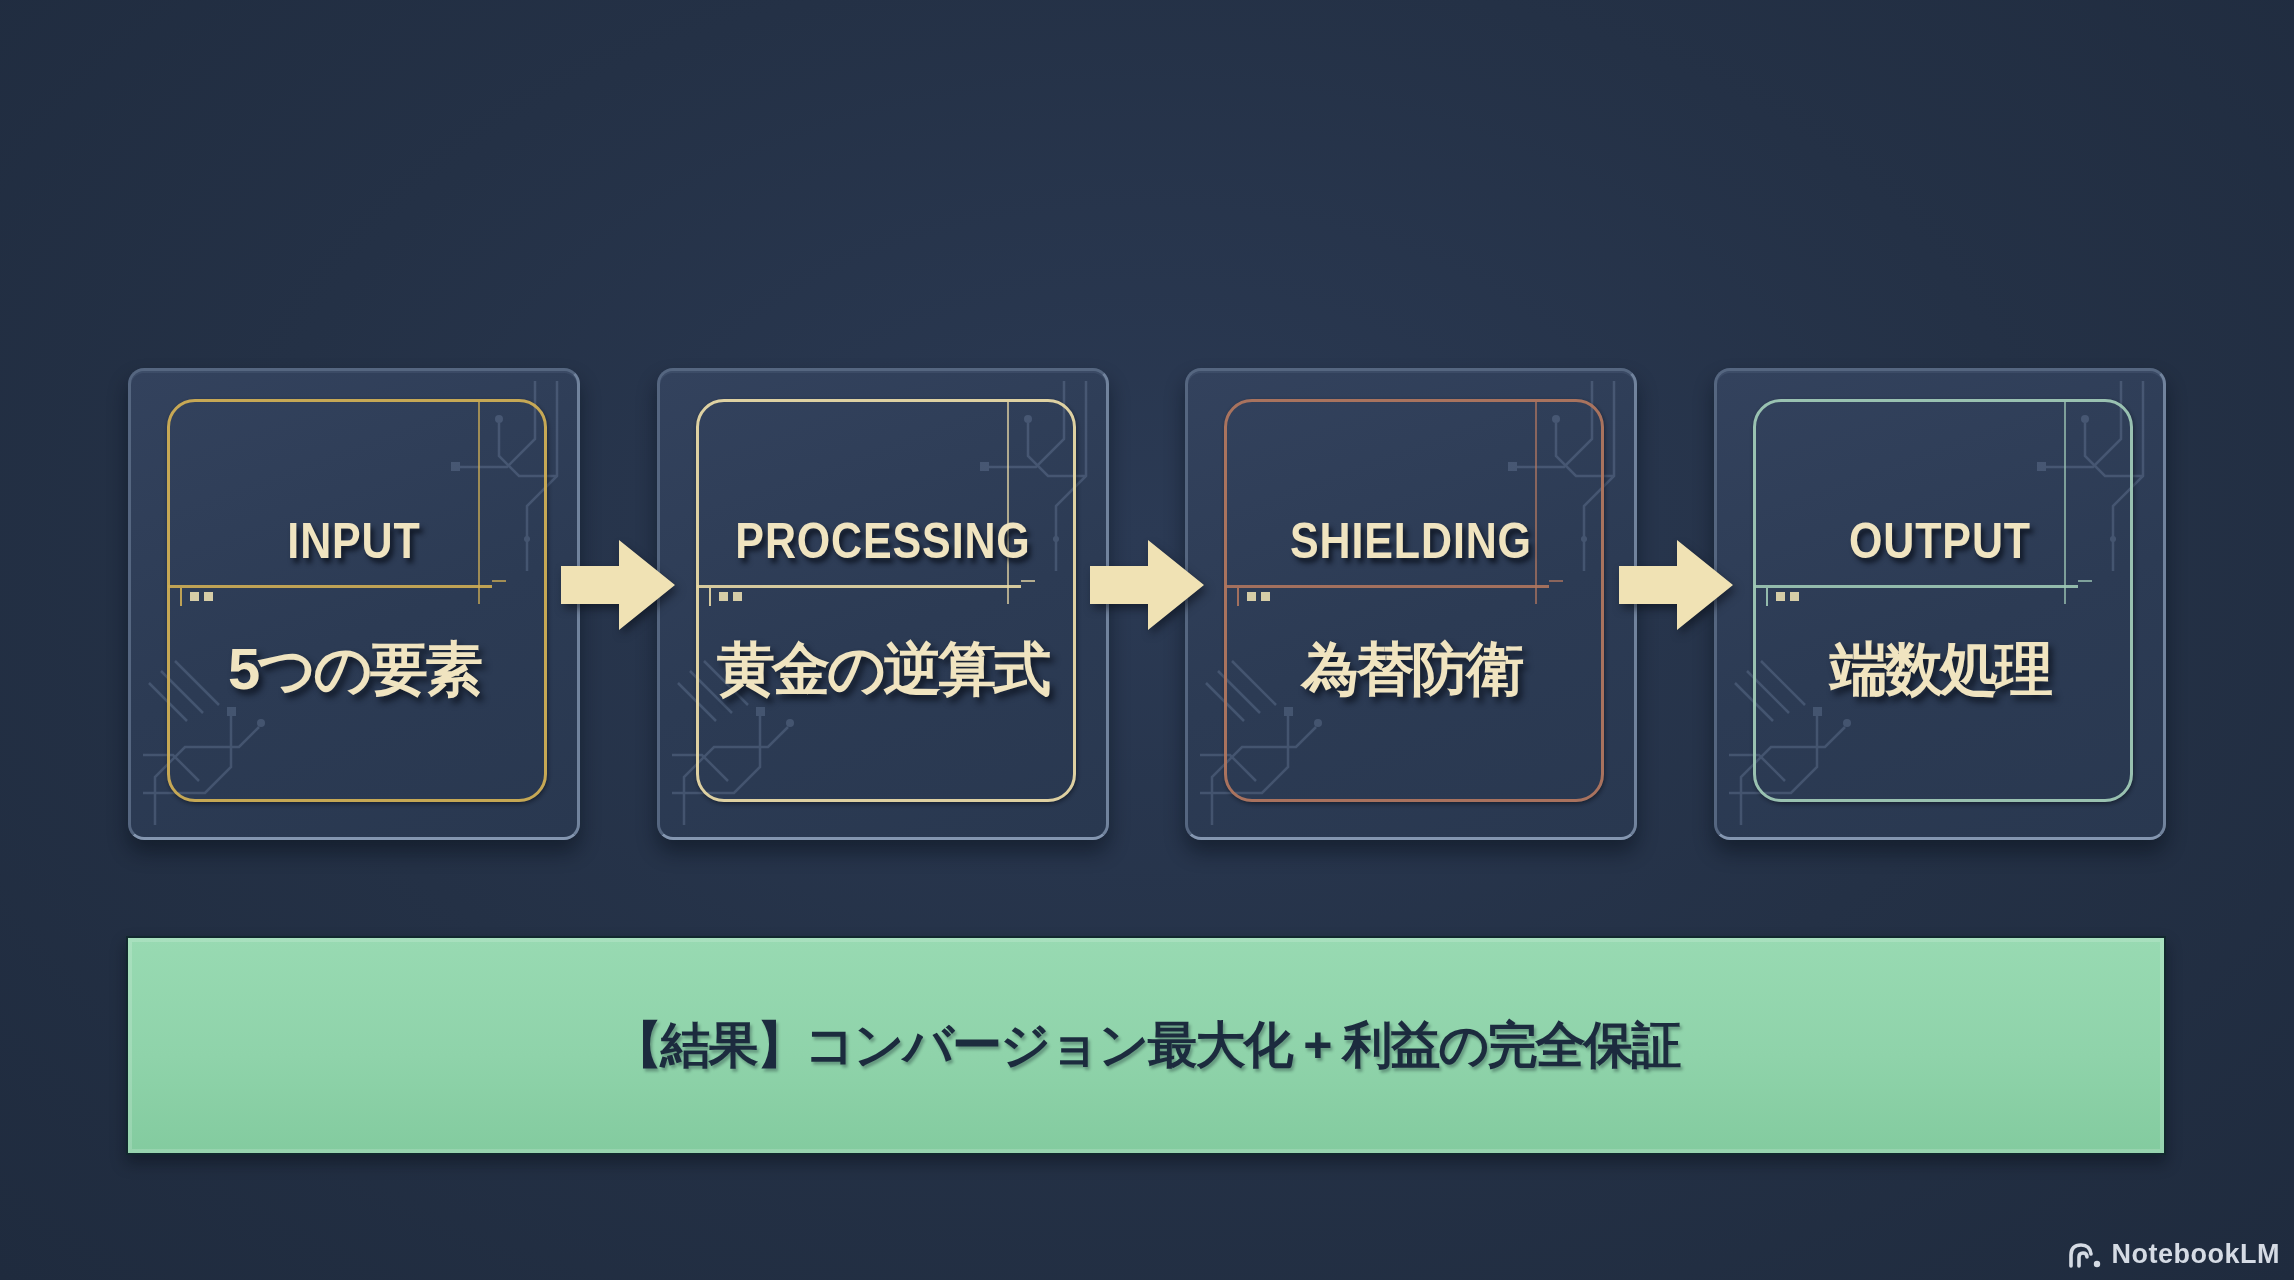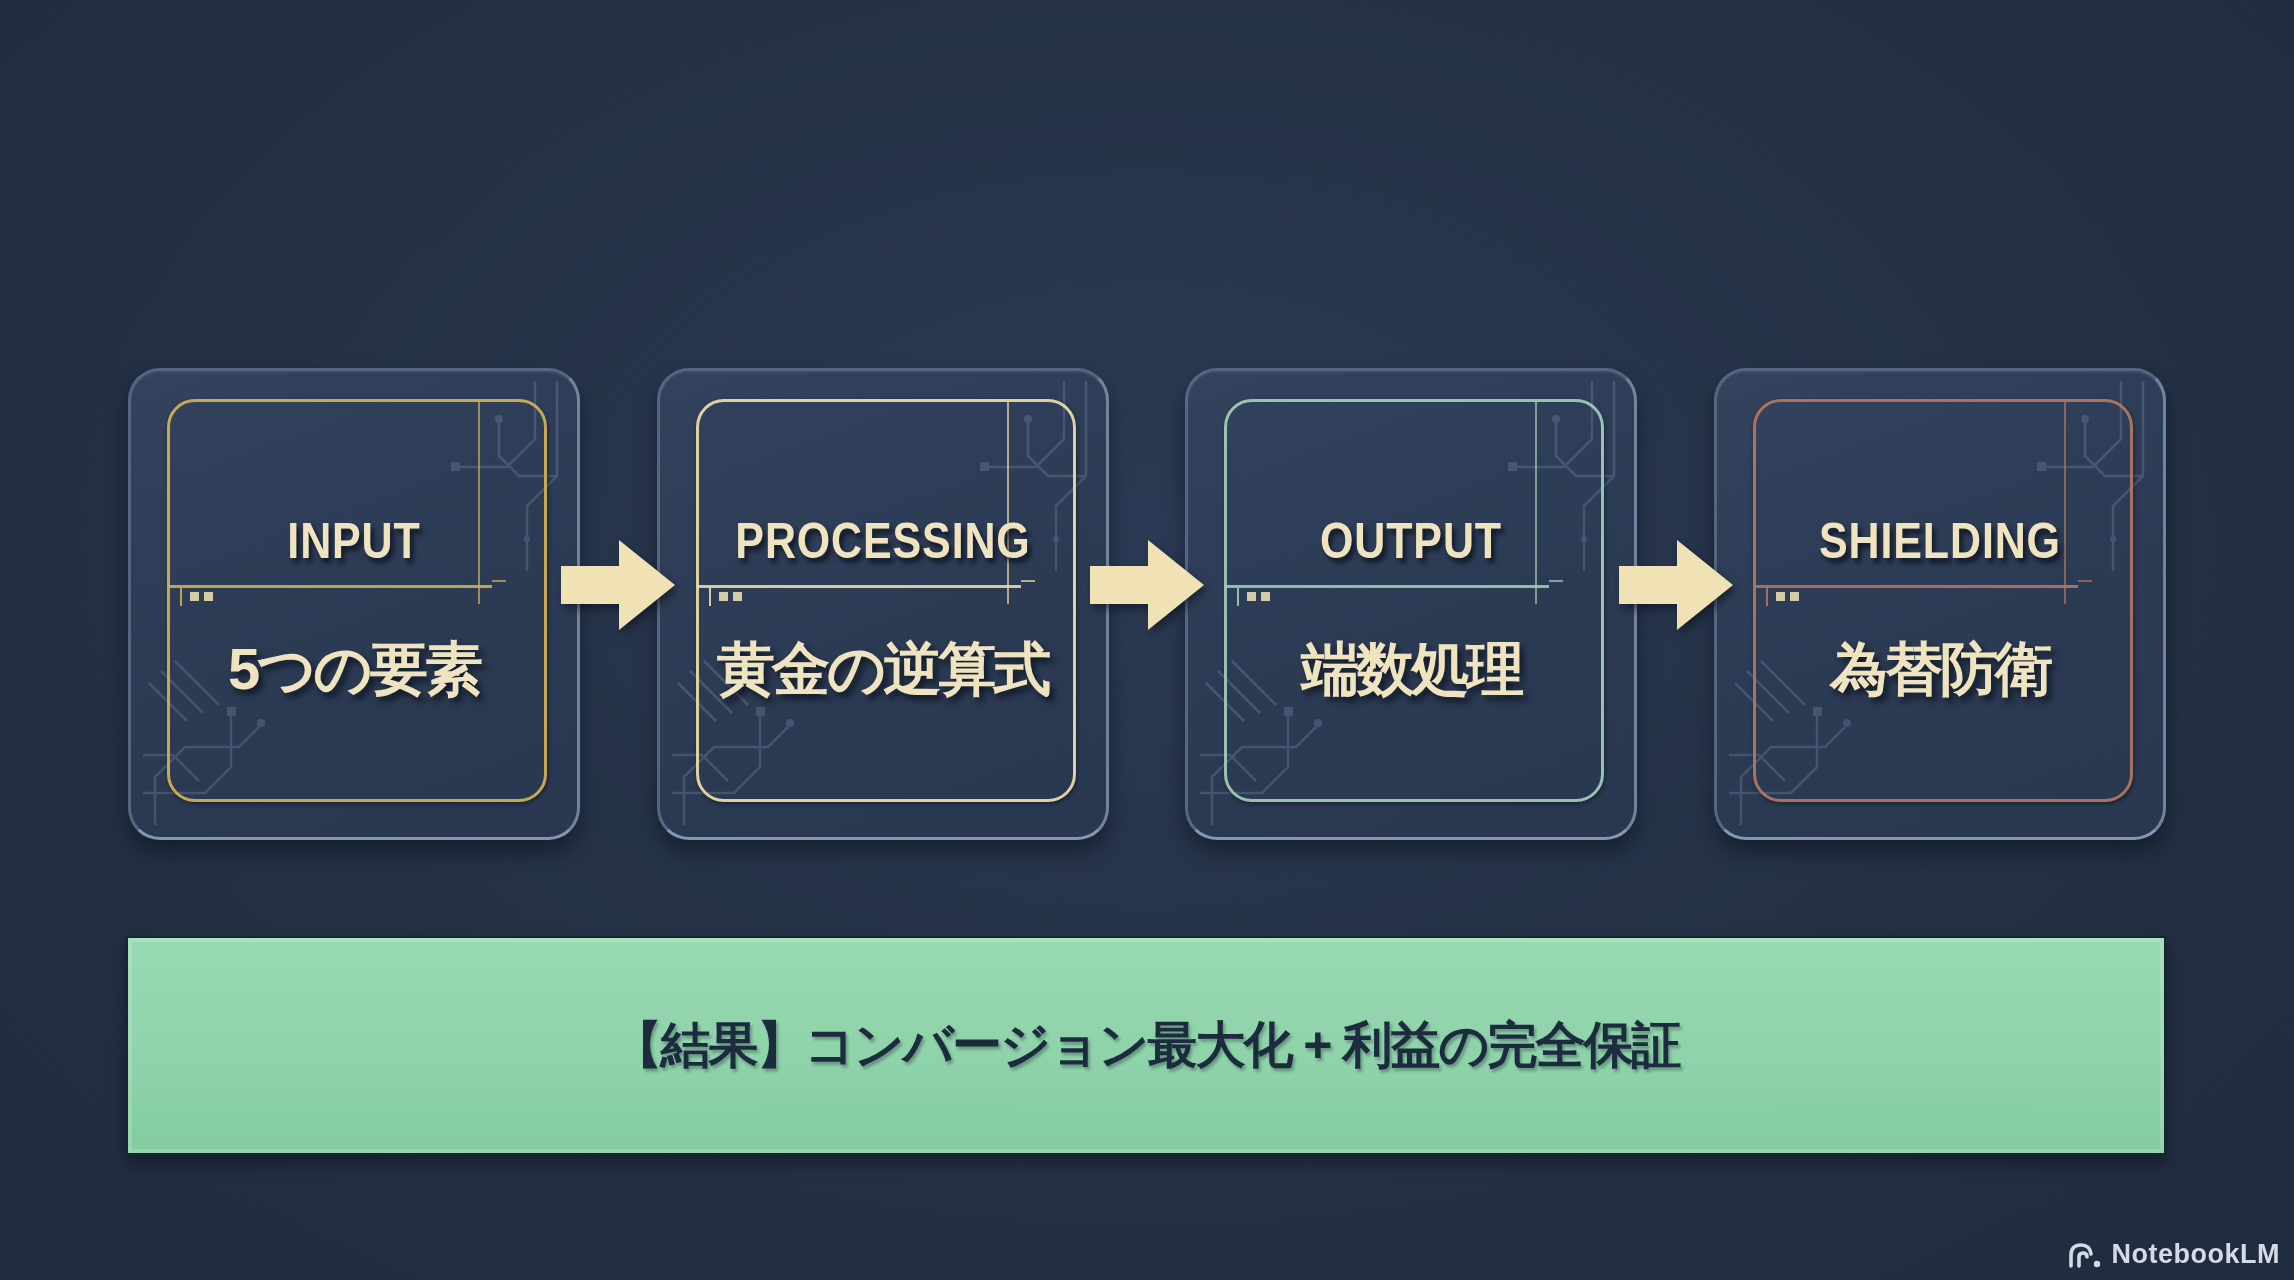--- a/index.html
+++ b/index.html
@@ -19,21 +19,21 @@
     text-shadow:4px 6px 10px rgba(5,10,18,.8),2px 3px 0 rgba(5,10,18,.4);
     white-space:nowrap;
   }
   
   .flow{
     position:absolute;left:128px;top:368px;width:2038px;height:472px;
     display:flex;justify-content:space-between;
   }
   .step{
     position:relative;width:452px;height:472px;
-    border-radius:32px;
+    border-radius:16px;
     background:linear-gradient(160deg,#33425d 0%,#2c3b54 55%,#293850 100%);
     border:3px solid #556680;
     border-bottom-color:#8496b0;
     border-right-color:#71839d;
     box-shadow:0 12px 20px rgba(5,10,20,.45), inset 0 2px 0 rgba(140,160,190,.12);
     box-sizing:border-box;
   }
   .inner-frame{
     position:absolute;left:36px;right:30px;top:28px;bottom:35px;
     border:3px solid var(--accent,#cfae55);
@@ -175,56 +175,56 @@
       <div class="divider">
         <span class="start-tick"></span>
         <span class="sq s1"></span>
         <span class="sq s2"></span>
         <span class="end-tick"></span>
       </div>
       <div class="step-label">PROCESSING</div>
       <div class="step-sublabel">黄金の逆算式</div>
     </div>
 
+    <div class="step" style="--accent: #b0765f;">
+      <svg class="circuit tr" viewBox="0 0 150 200">
+          <use href="#circ-tr"></use>
+        </svg>
+      <svg class="circuit bl" viewBox="0 0 170 170">
+          <use href="#circ-bl"></use>
+        </svg>
+      <div class="inner-frame"></div>
+      <div class="vline"></div>
+      <div class="divider">
+        <span class="start-tick"></span>
+        <span class="sq s1"></span>
+        <span class="sq s2"></span>
+        <span class="end-tick"></span>
+      </div>
+      <div class="step-label">SHIELDING</div>
+      <div class="step-sublabel">為替防衛</div>
+    </div>
+
     <div class="step" style="--accent: #9fc9b6;">
       <svg class="circuit tr" viewBox="0 0 150 200">
           <use href="#circ-tr"></use>
         </svg>
       <svg class="circuit bl" viewBox="0 0 170 170">
           <use href="#circ-bl"></use>
         </svg>
       <div class="inner-frame"></div>
       <div class="vline"></div>
       <div class="divider">
         <span class="start-tick"></span>
         <span class="sq s1"></span>
         <span class="sq s2"></span>
         <span class="end-tick"></span>
       </div>
       <div class="step-label">OUTPUT</div>
       <div class="step-sublabel">端数処理</div>
-    </div>
-
-    <div class="step" style="--accent: #b0765f;">
-      <svg class="circuit tr" viewBox="0 0 150 200">
-          <use href="#circ-tr"></use>
-        </svg>
-      <svg class="circuit bl" viewBox="0 0 170 170">
-          <use href="#circ-bl"></use>
-        </svg>
-      <div class="inner-frame"></div>
-      <div class="vline"></div>
-      <div class="divider">
-        <span class="start-tick"></span>
-        <span class="sq s1"></span>
-        <span class="sq s2"></span>
-        <span class="end-tick"></span>
-      </div>
-      <div class="step-label">SHIELDING</div>
-      <div class="step-sublabel">為替防衛</div>
     </div>
 
     <svg class="arrow a1" viewBox="0 0 114 106">
       <polygon points="0,34 58,34 58,8 114,53 58,98 58,72 0,72" fill="#f0e2b4"></polygon>
     </svg>
     <svg class="arrow a2" viewBox="0 0 114 106">
       <polygon points="0,34 58,34 58,8 114,53 58,98 58,72 0,72" fill="#f0e2b4"></polygon>
     </svg>
     <svg class="arrow a3" viewBox="0 0 114 106">
       <polygon points="0,34 58,34 58,8 114,53 58,98 58,72 0,72" fill="#f0e2b4"></polygon>

